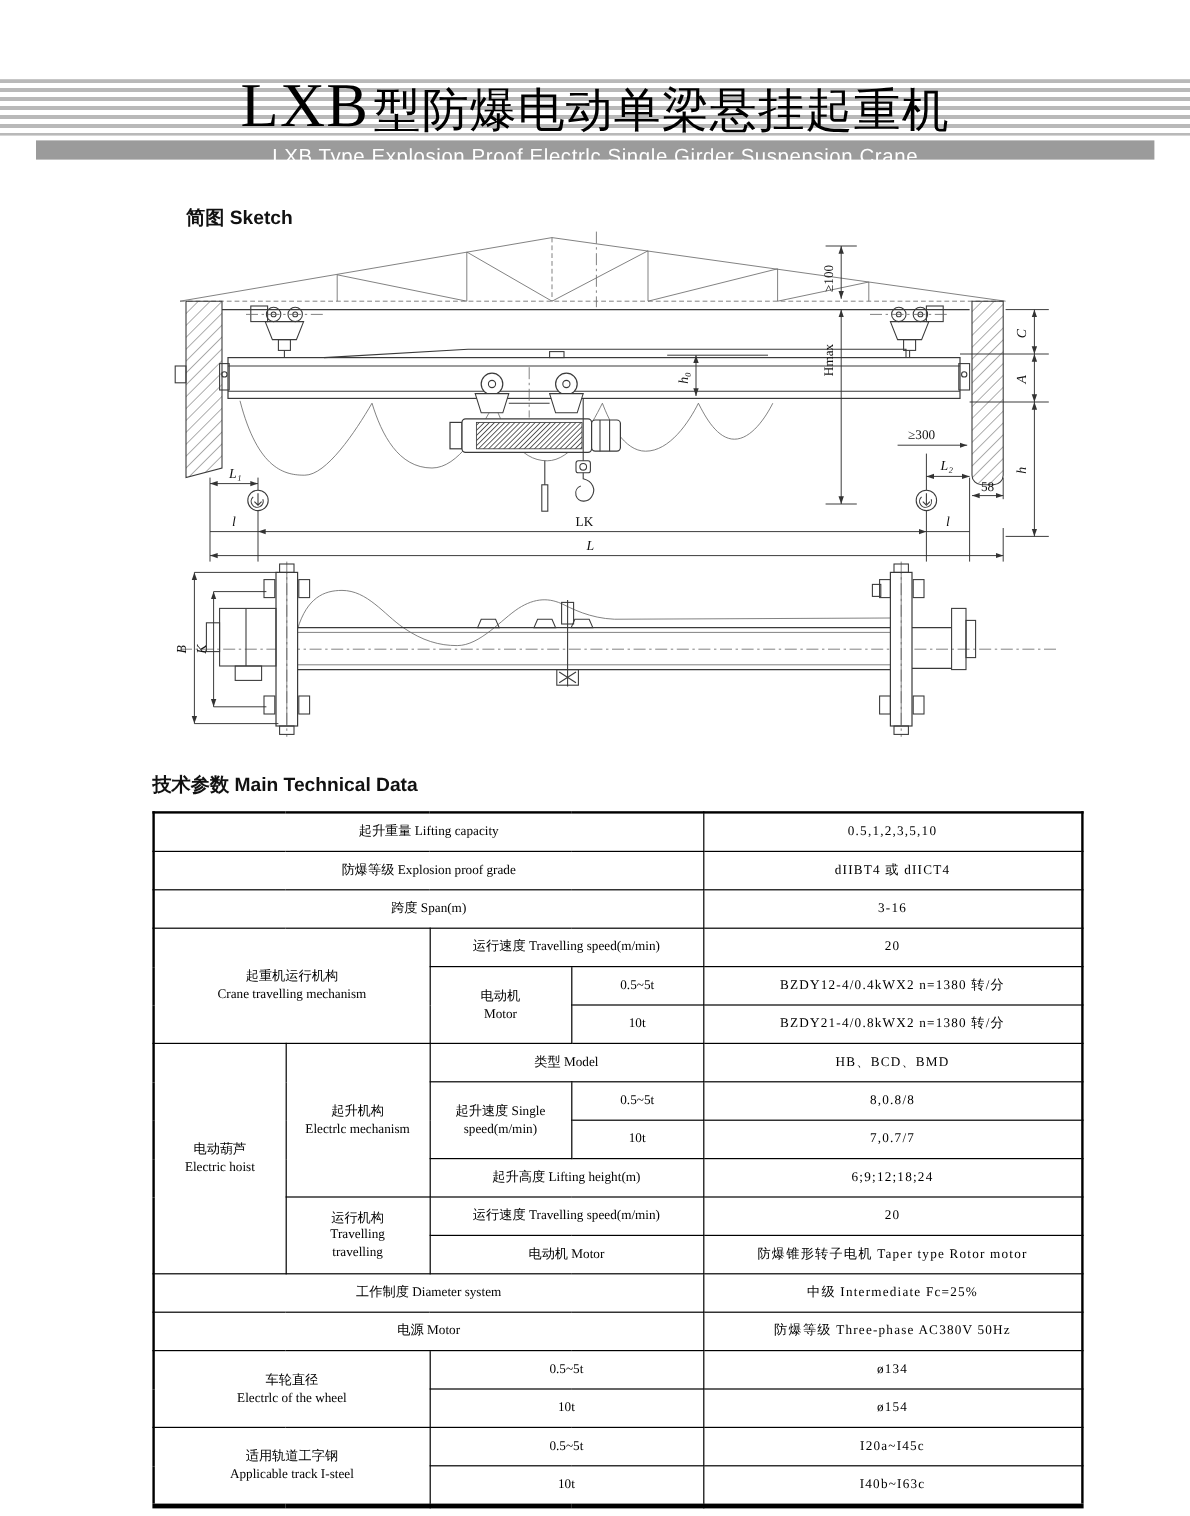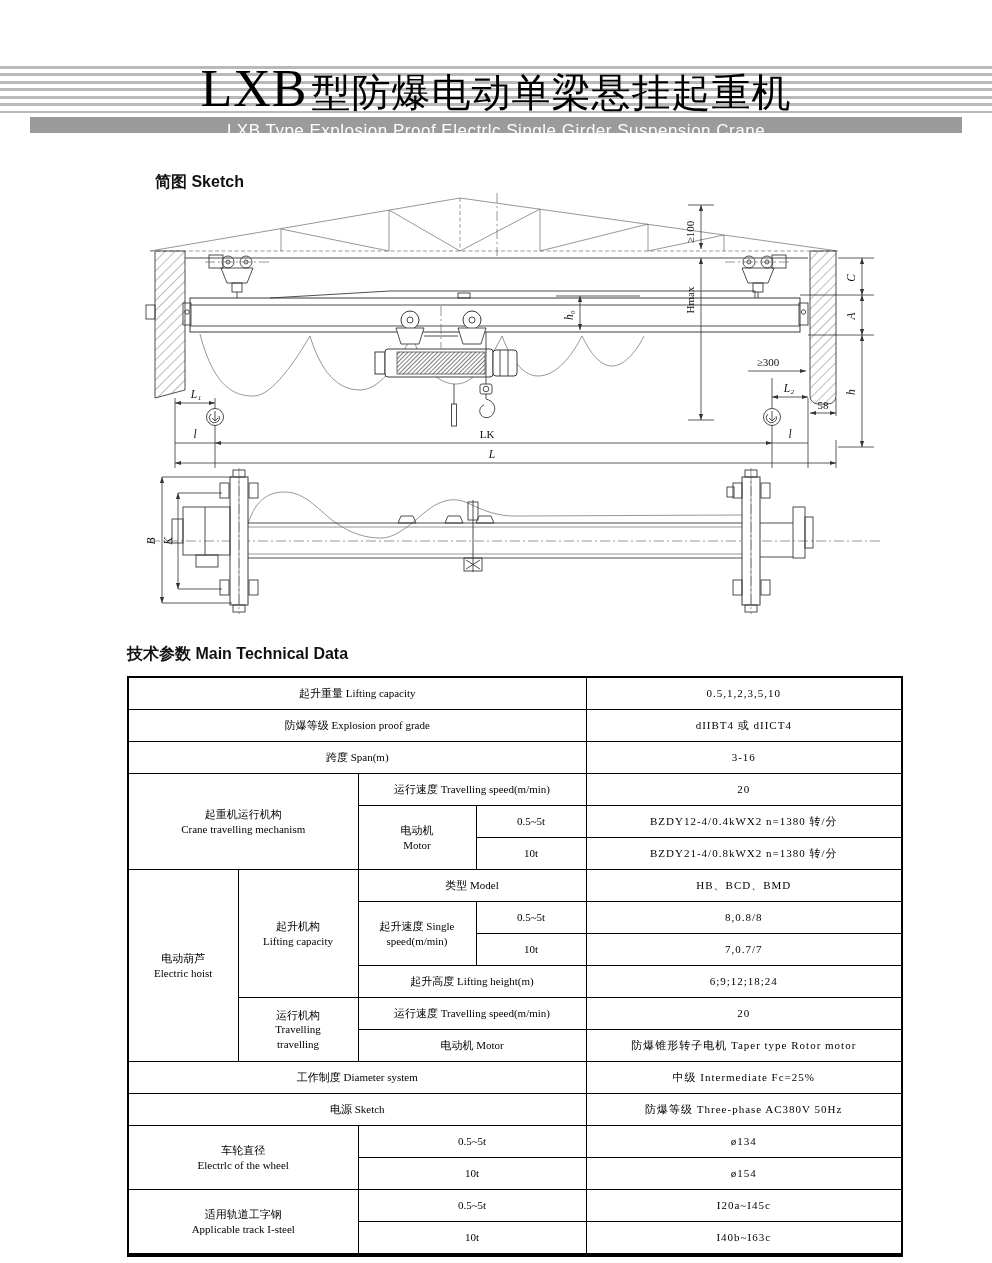--- a/index.html
+++ b/index.html
@@ -352,21 +352,21 @@
     <td>10t</td>
     <td class="val">BZDY21-4/0.8kWX2 n=1380 转/分</td>
   </tr>
   <tr>
     <td rowspan="6">
       <span>电动葫芦</span>
       <span>Electric hoist</span>
     </td>
     <td rowspan="4">
       <span>起升机构</span>
-      <span>Lifting capacity</span>
+      <span>Electrlc mechanism</span>
     </td>
     <td colspan="2">类型 Model</td>
     <td class="val">HB、BCD、BMD</td>
   </tr>
   <tr>
     <td rowspan="2">
       <span>起升速度 Single</span>
       <span>speed(m/min)</span>
     </td>
     <td>0.5~5t</td>
@@ -391,21 +391,21 @@
   </tr>
   <tr>
     <td colspan="2">电动机 Motor</td>
     <td class="val">防爆锥形转子电机 Taper type Rotor motor</td>
   </tr>
   <tr>
     <td colspan="4">工作制度 Diameter system</td>
     <td class="val">中级 Intermediate Fc=25%</td>
   </tr>
   <tr>
-    <td colspan="4">电源 Sketch</td>
+    <td colspan="4">电源 Motor</td>
     <td class="val">防爆等级 Three-phase AC380V 50Hz</td>
   </tr>
   <tr>
     <td colspan="2" rowspan="2">
       <span>车轮直径</span>
       <span>Electrlc of the wheel</span>
     </td>
     <td colspan="2">0.5~5t</td>
     <td class="val">ø134</td>
   </tr>

